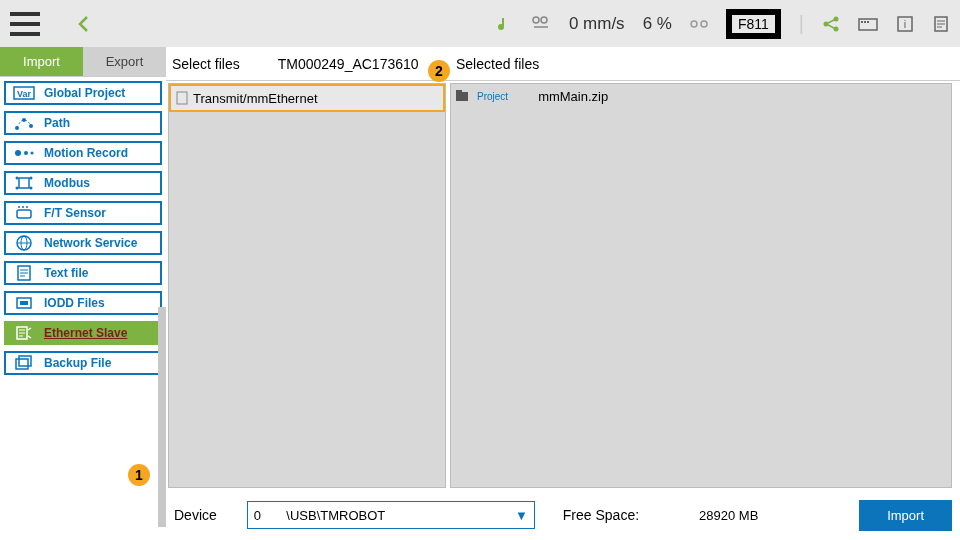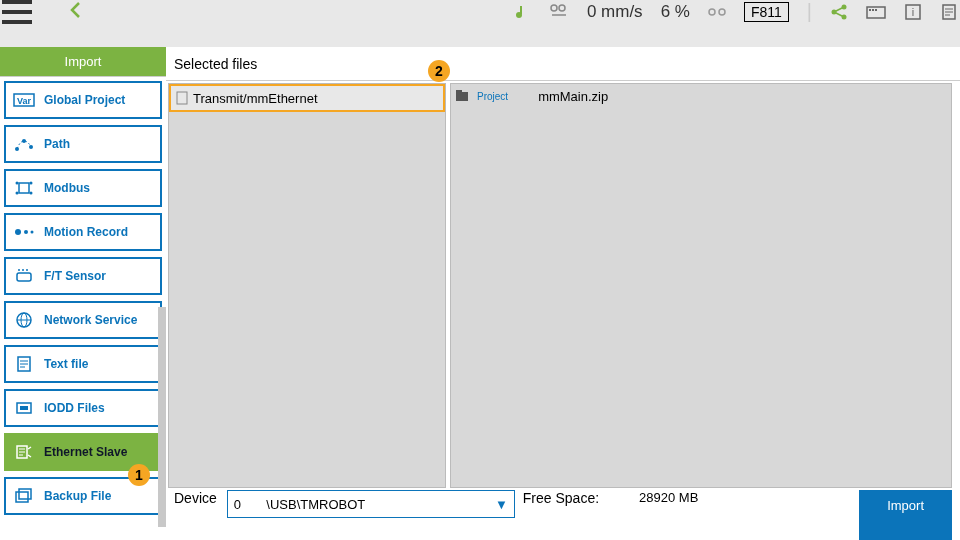--- a/index.html
+++ b/index.html
@@ -1,56 +1,56 @@
 <!DOCTYPE html>
 <html><head>
 <meta charset="utf-8">
 <style>
   * { box-sizing: border-box; margin: 0; padding: 0; }
   body { font-family: Arial, sans-serif; font-size: 13px; background: #e8e8e8; width: 960px; height: 540px; overflow: hidden; position: relative; }
   
-  .top-bar { height: 47px; background: #e8e8e8; display: flex; align-items: flex-start; padding: 0 2px; position: relative; }
+  .top-bar { height: 47px; background: #e8e8e8; display: flex; align-items: center; padding: 0 10px; position: relative; }
   .menu-icon { width: 30px; height: 24px; display: flex; flex-direction: column; justify-content: space-between; cursor: pointer; }
   .menu-icon span { display: block; height: 4px; background: #333; width: 100%; }
   .back-arrow { margin-left: 35px; color: #7cb342; font-size: 22px; cursor: pointer; }
   .top-right { margin-left: auto; display: flex; align-items: center; gap: 18px; }
   .top-right .speed { color: #333; font-size: 17px; }
   .top-right .percent { color: #333; font-size: 17px; }
-  .code-box { border: 1px solid #000000; padding: 1px 6px; font-size: 14px; }
+  .code-box { border: 6px solid #000000; padding: 1px 6px; font-size: 14px; }
   
   .main { display: flex; height: 493px; }
   
   .sidebar { width: 166px; background: #fff; display: flex; flex-direction: column; position: relative; }
   .tab-row { display: flex; height: 30px; border-bottom: 1px solid #ccc; }
   .tab { flex: 1; display: flex; align-items: center; justify-content: center; font-size: 13px; cursor: pointer; }
   .tab.active { background: #7cb342; color: #fff; }
   .tab.inactive { background: #d0d0d0; color: #444; }
   
   .side-list { flex: 1; overflow-y: auto; padding: 4px 4px; position: relative; }
-  .side-item { display: flex; align-items: center; height: 38px; border: 2px solid #0b74ba; margin-bottom: 6px; padding: 0 6px; color: #0b74ba; font-weight: bold; font-size: 12px; cursor: pointer; background: #fff; }
-  .side-item.active { background: #7cb342; color: #0f172a; border-color: #7cb342; }
+  .side-item { display: flex; align-items: center; height: 24px; border: 2px solid #0b74ba; margin-bottom: 6px; padding: 0 6px; color: #0b74ba; font-weight: bold; font-size: 12px; cursor: pointer; background: #fff; }
+  .side-item.active { background: #7cb342; color: #7f1d1d; border-color: #7cb342; text-decoration: underline; }
   .side-item .icon { width: 24px; height: 24px; margin-right: 8px; display: flex; align-items: center; justify-content: center; }
   .side-scroll-track { position: absolute; right: 0; top: 260px; width: 8px; height: 220px; background: #c8c8c8; }
   
   .content { flex: 1; display: flex; flex-direction: column; background: #fff; }
   .header-row { display: flex; height: 34px; align-items: center; border-bottom: 1px solid #ccc; }
   .header-left { width: 282px; display: flex; align-items: center; padding-left: 6px; font-size: 14px; }
   .header-left .sel-label { margin-right: 38px; }
   .header-right { flex: 1; padding-left: 8px; font-size: 14px; }
   
   .lists-row { display: flex; flex: 1; }
   .list-panel { background: #d8d8d8; border: 1px solid #bbb; margin: 2px; }
   .list-left { width: 278px; }
   .list-right { flex: 1; margin-right: 8px; }
   .list-item { height: 22px; display: flex; align-items: center; padding: 12px 4px; font-size: 13px; }
   .list-item.selected { border: 2px solid #f5a623; background: #e8e8e8; }
   .file-icon { width: 14px; height: 14px; margin-right: 4px; display: inline-flex; align-items: center; justify-content: center; }
   .project-tag { color: #0b74ba; font-size: 10px; margin-right: 30px; margin-left: 4px; }
   
-  .footer-row { height: 50px; display: flex; padding: 0 8px; }
+  .footer-row { height: 50px; display: flex; align-items: center; padding: 0 8px; gap: 20px; }
   .footer-label { font-size: 14px; margin-right: 10px; }
   .device-select { width: 288px; height: 28px; border: 1px solid #0b74ba; padding: 0 6px; display: flex; align-items: center; justify-content: space-between; cursor: pointer; background: #fff; }
   .device-select .arrow { color: #0b74ba; }
   .import-btn { margin-left: auto; background: #0b74ba; color: #fff; padding: 8px 28px; cursor: pointer; font-size: 13px; }
   
   .badge { position: absolute; width: 22px; height: 22px; border-radius: 50%; background: #f5a623; color: #000; font-weight: bold; display: flex; align-items: center; justify-content: center; font-size: 14px; z-index: 10; }
   .badge1 { left: 128px; top: 464px; }
   .badge2 { left: 428px; top: 60px; }
   
   svg { display: block; }
@@ -121,20 +121,21 @@
           <path d="M5 6h8M5 9h8M5 12h5" stroke="#666" stroke-width="1"></path>
         </svg>
       </span>
   </div>
 </div>
 
 <div class="main">
   <div class="sidebar">
     <div class="tab-row">
       <div class="tab active">Import</div>
+      <div class="tab inactive">Export</div>
     </div>
     <div class="side-list">
       <div class="side-item">
         <span class="icon">
             <svg width="22" height="18" viewBox="0 0 22 18">
               <rect x="1" y="3" width="20" height="12" fill="none" stroke="#0b74ba" stroke-width="1.5"></rect>
               <text x="11" y="13" text-anchor="middle" font-size="9" fill="#0b74ba">Var</text>
             </svg>
           </span>
         <span>Global Project</span>
@@ -142,46 +143,46 @@
       <div class="side-item">
         <span class="icon">
             <svg width="22" height="18" viewBox="0 0 22 18">
               <circle cx="4" cy="14" r="2" fill="#0b74ba"></circle>
               <circle cx="11" cy="6" r="2" fill="#0b74ba"></circle>
               <circle cx="18" cy="12" r="2" fill="#0b74ba"></circle>
               <path d="M4 14 Q7 6 11 6 Q15 6 18 12" fill="none" stroke="#0b74ba" stroke-width="1" stroke-dasharray="2 2"></path>
             </svg>
           </span>
         <span>Path</span>
+      </div>
+      <div class="side-item">
+        <span class="icon">
+            <svg width="22" height="18" viewBox="0 0 22 18">
+              <circle cx="5" cy="9" r="3" fill="#0b74ba"></circle>
+              <circle cx="13" cy="9" r="2" fill="#0b74ba"></circle>
+              <circle cx="19" cy="9" r="1.5" fill="#0b74ba"></circle>
+            </svg>
+          </span>
+        <span>Motion Record</span>
       </div>
       <div class="side-item">
         <span class="icon">
             <svg width="22" height="18" viewBox="0 0 22 18">
               <rect x="6" y="4" width="10" height="10" fill="none" stroke="#0b74ba" stroke-width="1.5"></rect>
               <circle cx="4" cy="4" r="1.5" fill="#0b74ba"></circle>
               <circle cx="18" cy="4" r="1.5" fill="#0b74ba"></circle>
               <circle cx="4" cy="14" r="1.5" fill="#0b74ba"></circle>
               <circle cx="18" cy="14" r="1.5" fill="#0b74ba"></circle>
             </svg>
           </span>
         <span>Modbus</span>
       </div>
       <div class="side-item">
         <span class="icon">
             <svg width="22" height="18" viewBox="0 0 22 18">
-              <circle cx="5" cy="9" r="3" fill="#0b74ba"></circle>
-              <circle cx="13" cy="9" r="2" fill="#0b74ba"></circle>
-              <circle cx="19" cy="9" r="1.5" fill="#0b74ba"></circle>
-            </svg>
-          </span>
-        <span>Motion Record</span>
-      </div>
-      <div class="side-item">
-        <span class="icon">
-            <svg width="22" height="18" viewBox="0 0 22 18">
               <rect x="4" y="6" width="14" height="8" rx="2" fill="none" stroke="#0b74ba" stroke-width="1.5"></rect>
               <path d="M6 4v-2M10 4v-2M14 4v-2" stroke="#0b74ba" stroke-width="1.5"></path>
             </svg>
           </span>
         <span>F/T Sensor</span>
       </div>
       <div class="side-item">
         <span class="icon">
             <svg width="22" height="18" viewBox="0 0 22 18">
               <circle cx="11" cy="9" r="7" fill="none" stroke="#0b74ba" stroke-width="1.5"></circle>
@@ -227,20 +228,24 @@
             </svg>
           </span>
         <span>Backup File</span>
       </div>
     </div>
     <div class="side-scroll-track"></div>
   </div>
 
   <div class="content">
     <div class="header-row">
+      <div class="header-left">
+        <span class="sel-label">Select files</span>
+        <span>TM000249_AC173610</span>
+      </div>
       <div class="header-right">
         <span>Selected files</span>
       </div>
     </div>
     <div class="lists-row">
       <div class="list-panel list-left">
         <div class="list-item selected">
           <span class="file-icon">
               <svg width="12" height="14" viewBox="0 0 12 14">
                 <rect x="1" y="1" width="10" height="12" fill="none" stroke="#888" stroke-width="1"></rect>

